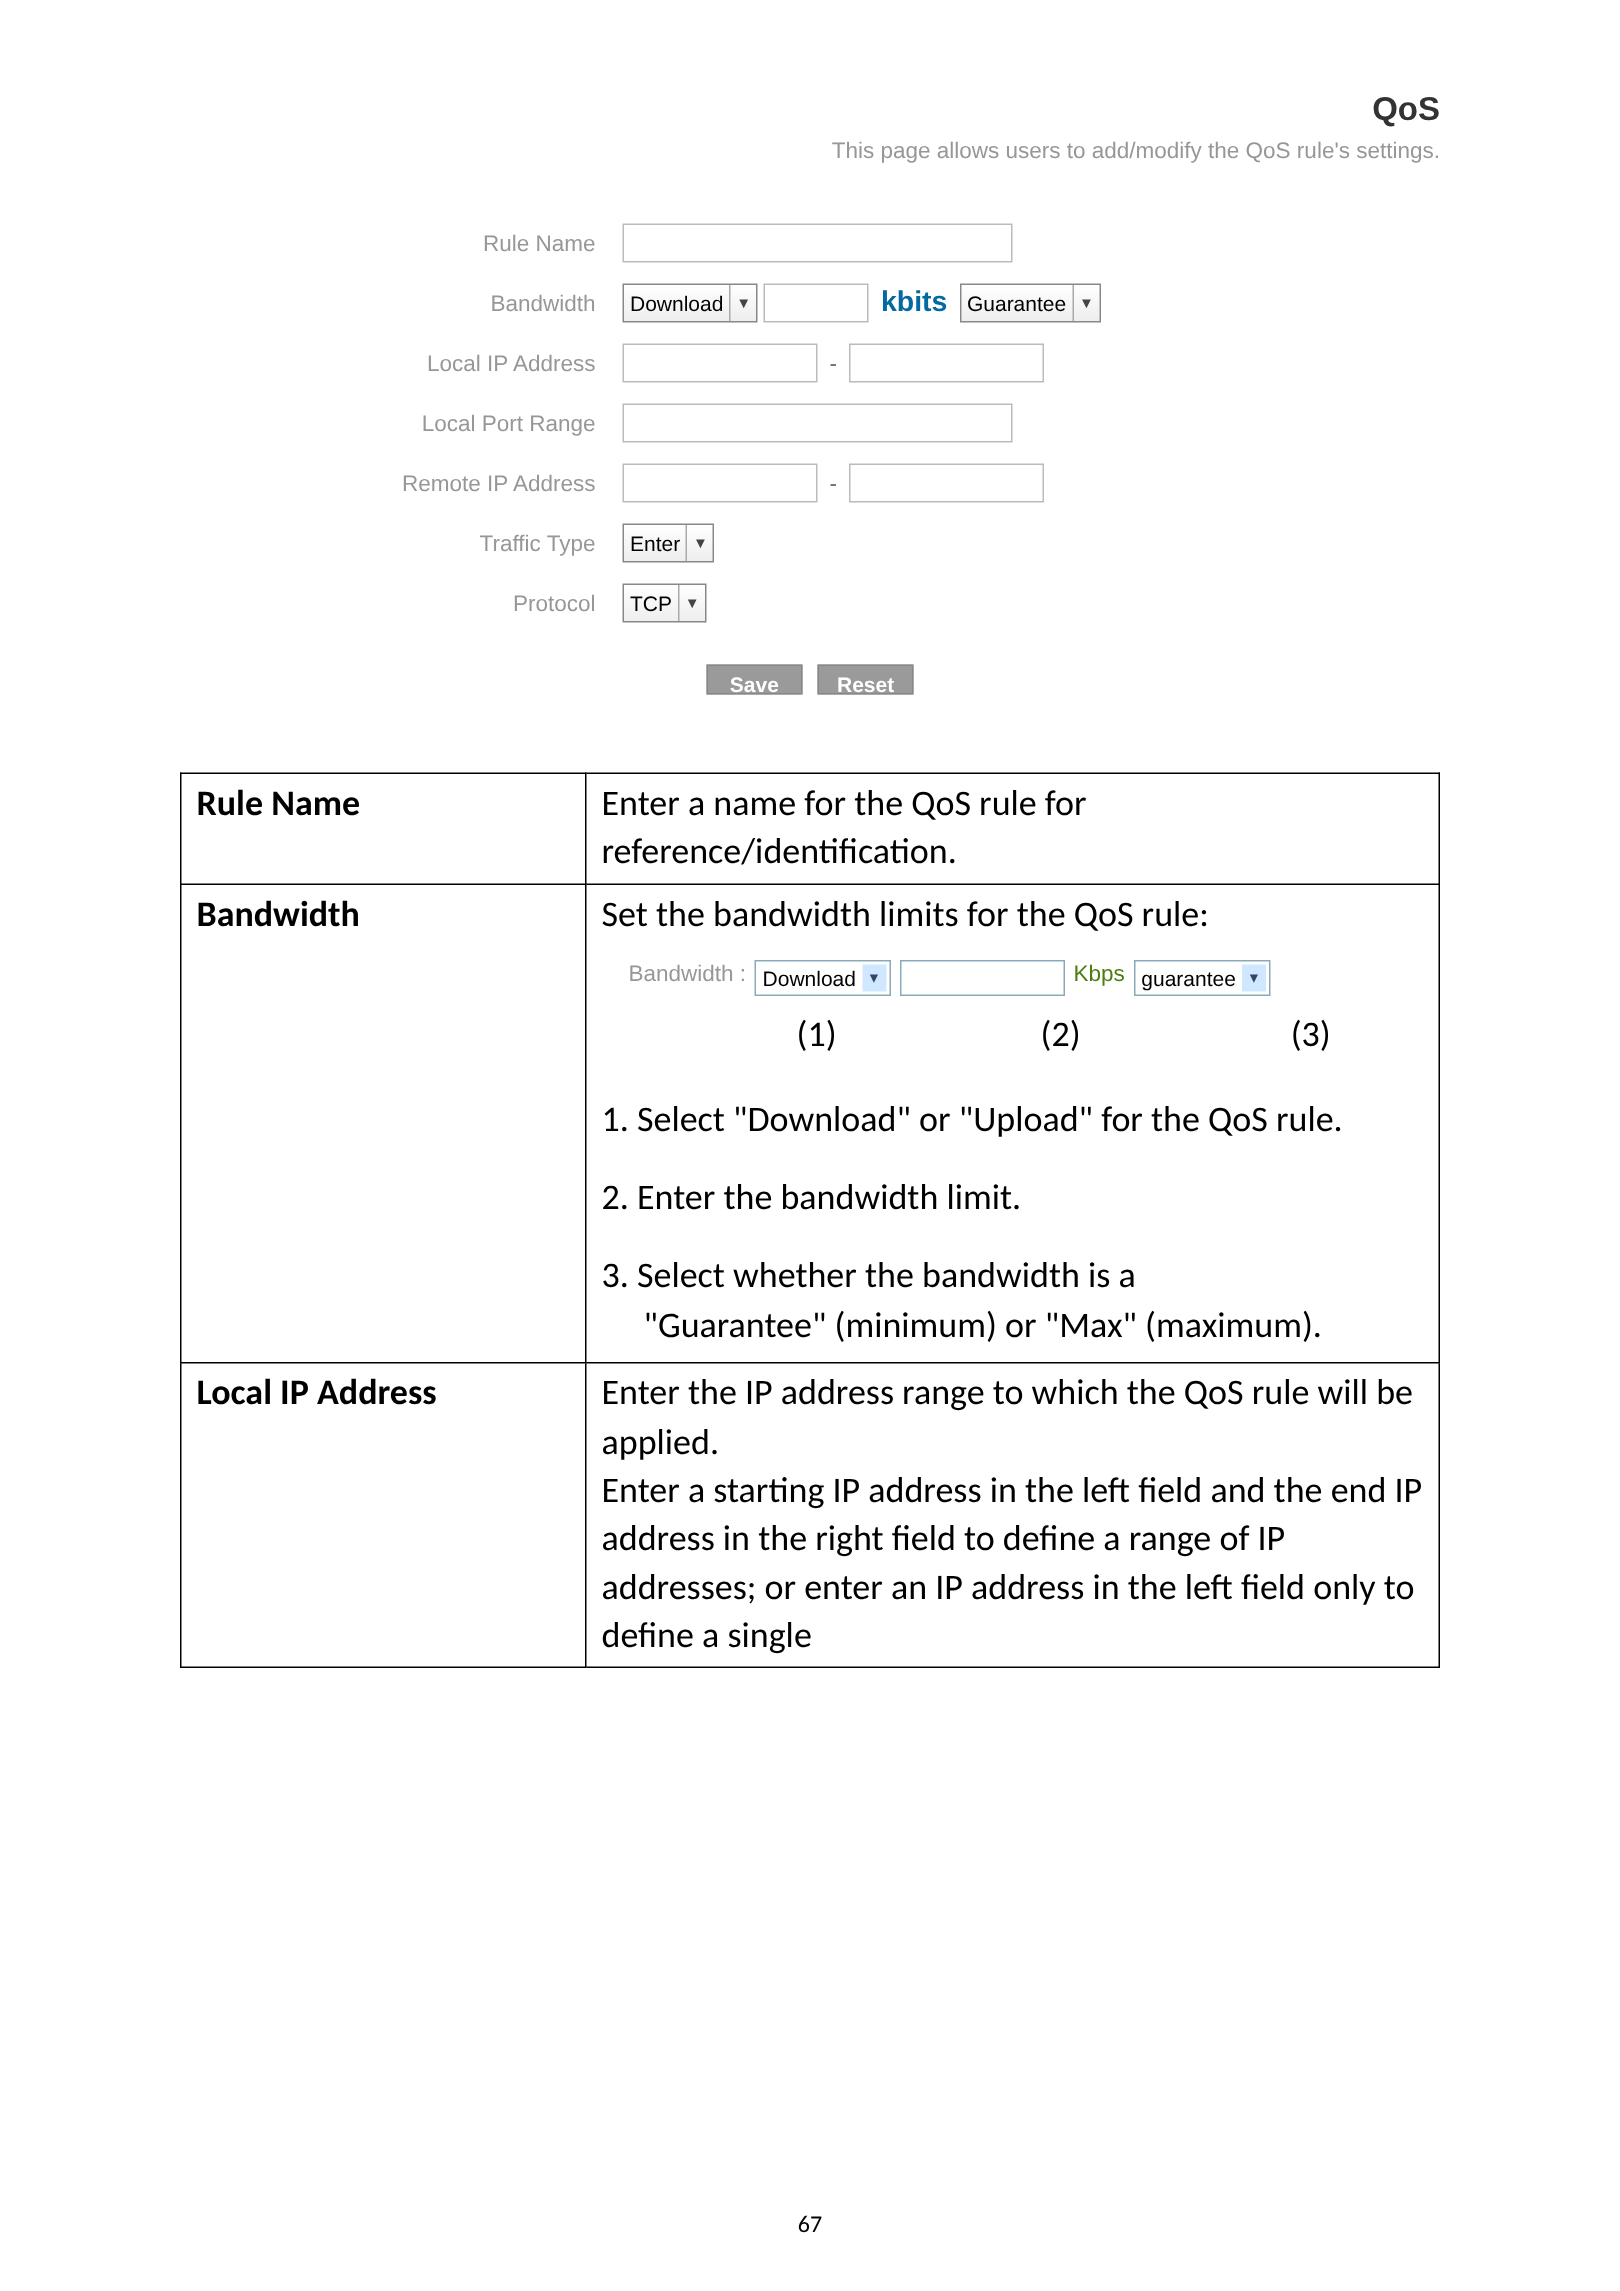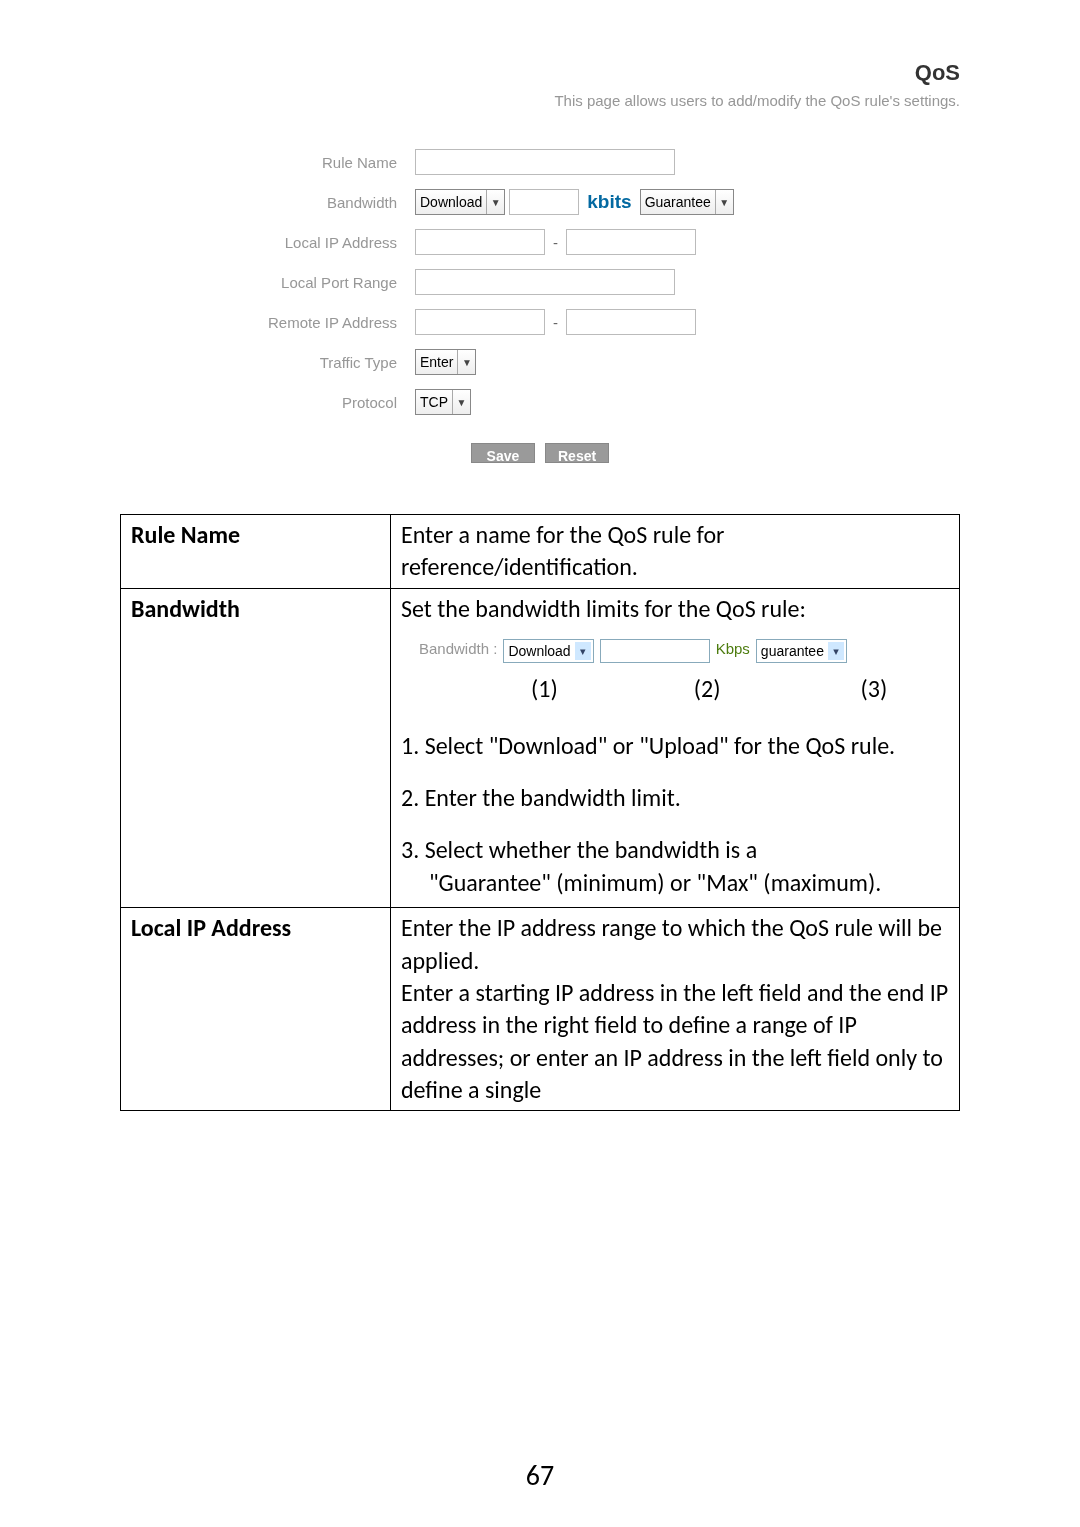--- a/index.html
+++ b/index.html
@@ -163,21 +163,21 @@
   .num-row span:nth-child(3){margin-left:140px;}
   .steps { margin: 24px 0 4px 0; }
   .step  { margin-bottom: 20px; }
   .step .hang { padding-left: 28px; text-indent: -28px; }
   .para { }
   .page-num {
     position: absolute;
     bottom: 34px;
     left: 0; right: 0;
     text-align: center;
-    font-size: 28px;
+    font-size: 16px;
   }
   .arrow-down {
     font-size: 10px;
     color: #444;
   }
 </style>
 </head>
 <body>
 
 <div class="content">

